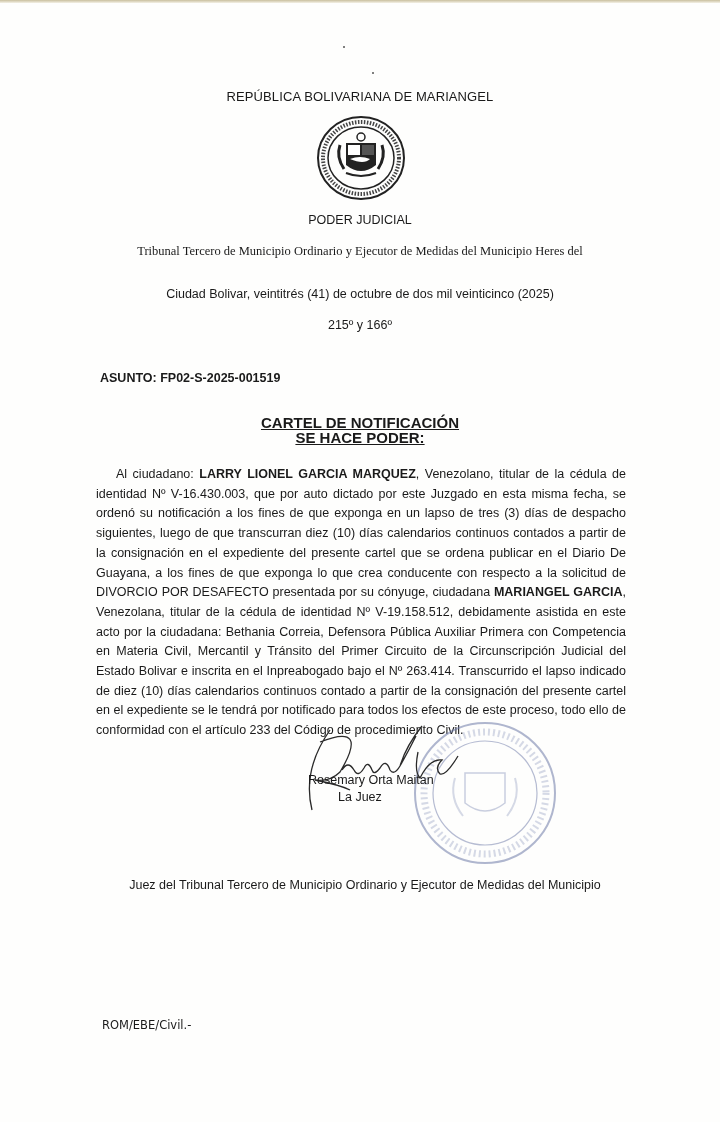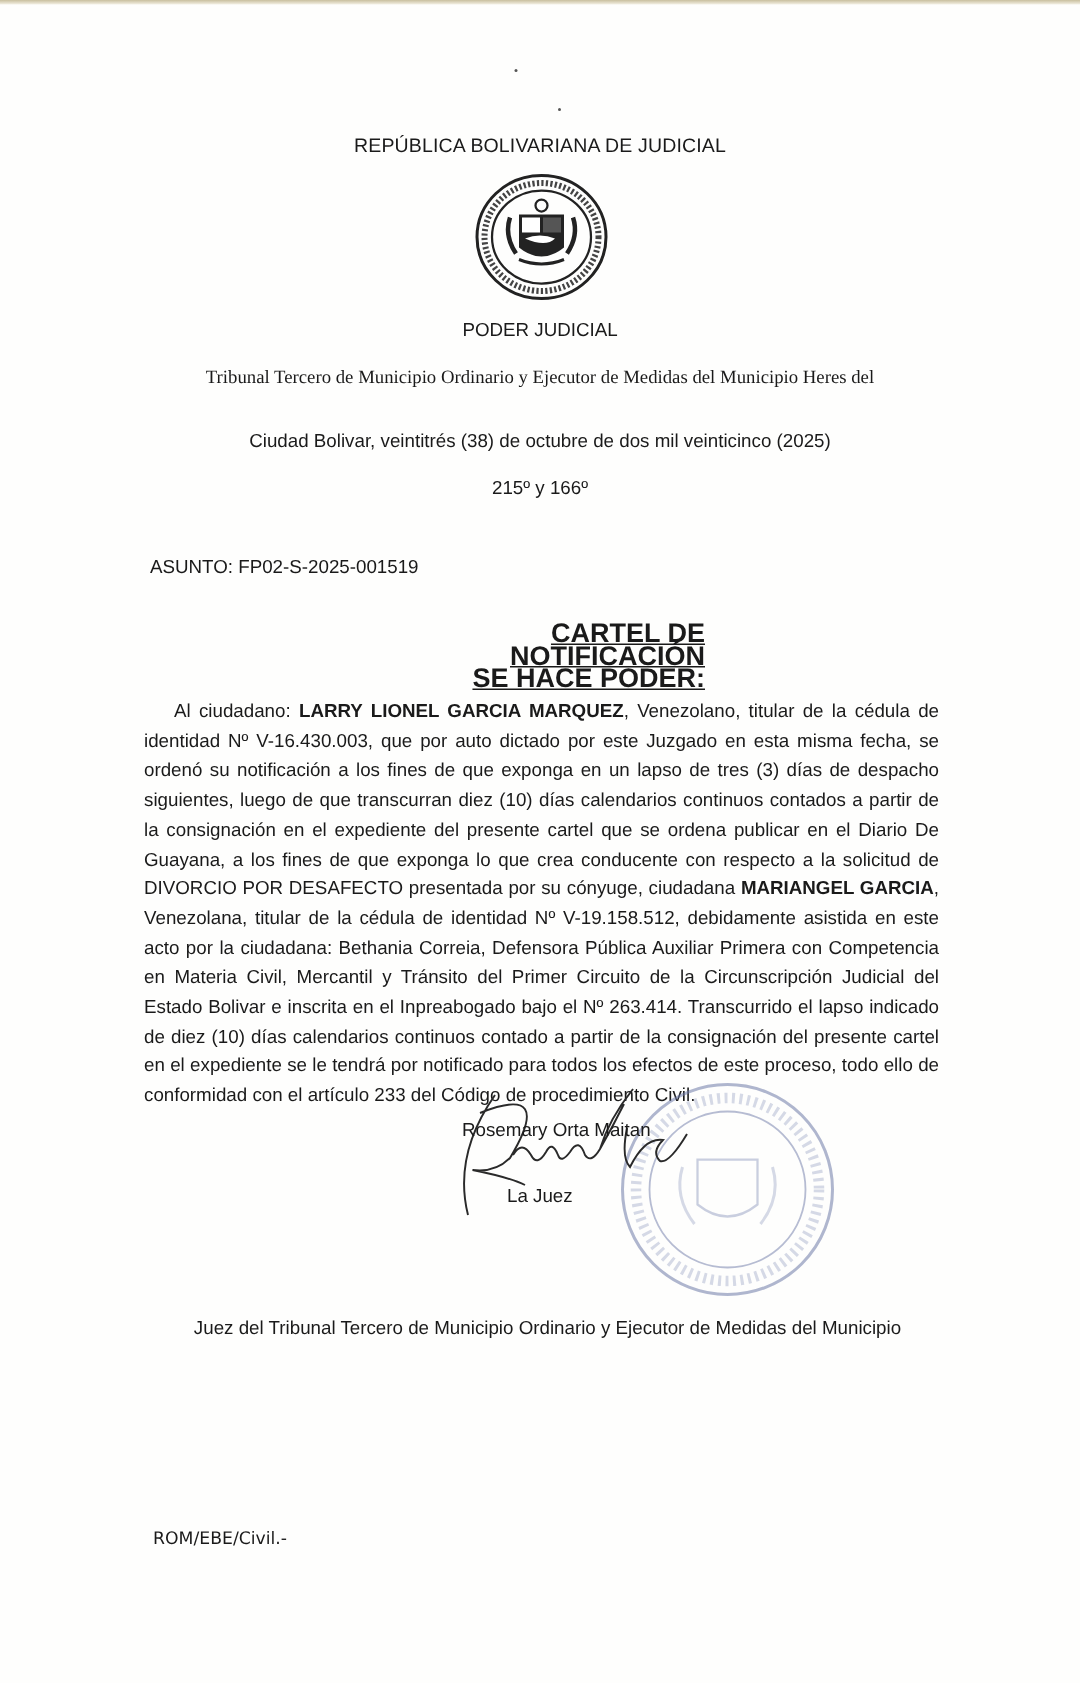--- a/index.html
+++ b/index.html
@@ -15,43 +15,43 @@
       background: linear-gradient(to bottom, #c9bf9e, #f4f1e6);
     }
     .dot { position: absolute; width: 2px; height: 2px; background: #555; border-radius: 50%; }
     .center { position: absolute; left: 0; width: 720px; text-align: center; }
     .header-title { top: 89px; font-size: 13px; letter-spacing: 0.1px; }
     .seal-top { position: absolute; left: 316px; top: 115px; width: 90px; height: 86px; }
     .poder { top: 213px; font-size: 12.5px; }
     .tribunal { position: absolute; left: 100px; width: 520px; top: 242px; font-size: 12.5px; text-align: center; line-height: 18px; font-family: Liberation Serif, serif; }
     .fecha { top: 287px; font-size: 12.5px; }
     .era { top: 318px; font-size: 12.5px; }
-    .asunto { position: absolute; left: 100px; top: 371px; font-size: 12.5px; font-weight: normal; }
-    .cartel { position: absolute; left: 250px; width: 220px; top: 415px; text-align: right; font-weight: bold; font-size: 18px; line-height: 15px; }
+    .asunto { position: absolute; left: 100px; top: 371px; font-size: 12.5px; font-weight: bold; }
+    .cartel { position: absolute; left: 250px; width: 220px; top: 415px; text-align: center; font-weight: bold; font-size: 15px; line-height: 15px; }
     .cartel span { text-decoration: underline; display: block; }
     .body-text {
       position: absolute; left: 96px; width: 530px; top: 465px;
       font-size: 12.5px; line-height: 19.7px; text-align: justify; text-indent: 20px;
     }
     .body-text b { font-weight: bold; }
     .la-juez { position: absolute; left: 338px; top: 745px; font-size: 12.5px; margin-top: 45px; }
-    .juez-name { position: absolute; left: 308px; top: 746px; font-size: 12.5px; text-align: center; }
+    .juez-name { position: absolute; left: 308px; top: 773px; font-size: 12.5px; text-align: center; }
     .signature { position: absolute; left: 290px; top: 722px; width: 200px; height: 90px; }
     .stamp { position: absolute; left: 410px; top: 718px; width: 150px; height: 150px; }
     .juez-title { position: absolute; left: 100px; width: 530px; top: 832px; text-align: center; font-size: 12.5px; line-height: 19px; margin-top: 44px; }
     .initials { position: absolute; left: 102px; top: 1018px; font-size: 11.5px; font-family: "DejaVu Sans", sans-serif; }
   </style>
 </head>
 <body>
 
 <div class="top-edge"></div>
 <div class="dot" style="left:343px;top:46px;"></div>
 <div class="dot" style="left:372px;top:72px;"></div>
 
-<div class="center header-title">REPÚBLICA BOLIVARIANA DE JUDICIAL</div>
+<div class="center header-title">REPÚBLICA BOLIVARIANA DE MARIANGEL</div>
 
 <svg class="seal-top" viewBox="0 0 90 86">
   <ellipse cx="45" cy="43" rx="43" ry="41" fill="none" stroke="#222" stroke-width="2"></ellipse>
   <ellipse cx="45" cy="43" rx="33" ry="31" fill="none" stroke="#222" stroke-width="1.5"></ellipse>
   <ellipse cx="45" cy="43" rx="38" ry="36" fill="none" stroke="#444" stroke-width="4" stroke-dasharray="1.5 1.5"></ellipse>
   <path d="M30 28 h30 v22 q-15 12 -30 0 z" fill="#222"></path>
   <rect x="32" y="30" width="12" height="10" fill="#fff"></rect>
   <rect x="46" y="30" width="12" height="10" fill="#555"></rect>
   <path d="M34 44 q10 -4 20 0 q-6 6 -20 0 z" fill="#fff"></path>
   <circle cx="45" cy="22" r="4" fill="none" stroke="#222" stroke-width="1.5"></circle>
@@ -59,21 +59,21 @@
   <path d="M66 30 q4 12 -4 24" fill="none" stroke="#222" stroke-width="3"></path>
   <path d="M30 58 q15 6 30 0" fill="none" stroke="#222" stroke-width="2"></path>
 </svg>
 
 <div class="center poder">PODER JUDICIAL</div>
 
 <div class="tribunal">
   <div>Tribunal  Tercero de Municipio Ordinario y Ejecutor de Medidas  del Municipio Heres del</div>
 </div>
 
-<div class="center fecha">Ciudad Bolivar, veintitrés (38) de octubre de dos mil veinticinco (2025)</div>
+<div class="center fecha">Ciudad Bolivar, veintitrés (41) de octubre de dos mil veinticinco (2025)</div>
 <div class="center era">215º y 166º</div>
 
 <div class="asunto">ASUNTO: FP02-S-2025-001519</div>
 
 <div class="cartel">
   <span>CARTEL DE  NOTIFICACIÓN</span>
   <span style="display:inline-block;">SE HACE PODER:</span>
 </div>
 
 <div class="body-text"><span>Al ciudadano: </span><b>LARRY LIONEL GARCIA MARQUEZ</b><span>, Venezolano, titular de la cédula de identidad Nº V-16.430.003, que por auto dictado por este Juzgado en esta misma fecha, se ordenó su notificación a los fines de que exponga en un lapso de tres (3) días de despacho siguientes, luego de que transcurran diez (10) días calendarios continuos contados a partir de la consignación en el expediente del presente cartel que se ordena publicar en el Diario De Guayana, a los fines de que exponga lo que crea conducente con respecto a la solicitud de DIVORCIO POR DESAFECTO presentada por su cónyuge, ciudadana </span><b>MARIANGEL GARCIA</b><span>, Venezolana, titular de la cédula de identidad Nº V-19.158.512, debidamente asistida en este acto por la ciudadana: Bethania Correia, Defensora Pública Auxiliar Primera con Competencia en Materia Civil, Mercantil y Tránsito del Primer Circuito de la Circunscripción Judicial del Estado Bolivar e inscrita en el Inpreabogado bajo el Nº 263.414. Transcurrido el lapso indicado de diez (10) días calendarios continuos contado a partir de la consignación del presente cartel en el expediente se le tendrá por notificado para todos los efectos de este proceso, todo ello de conformidad con el artículo 233 del Código de procedimiento Civil.</span></div>

